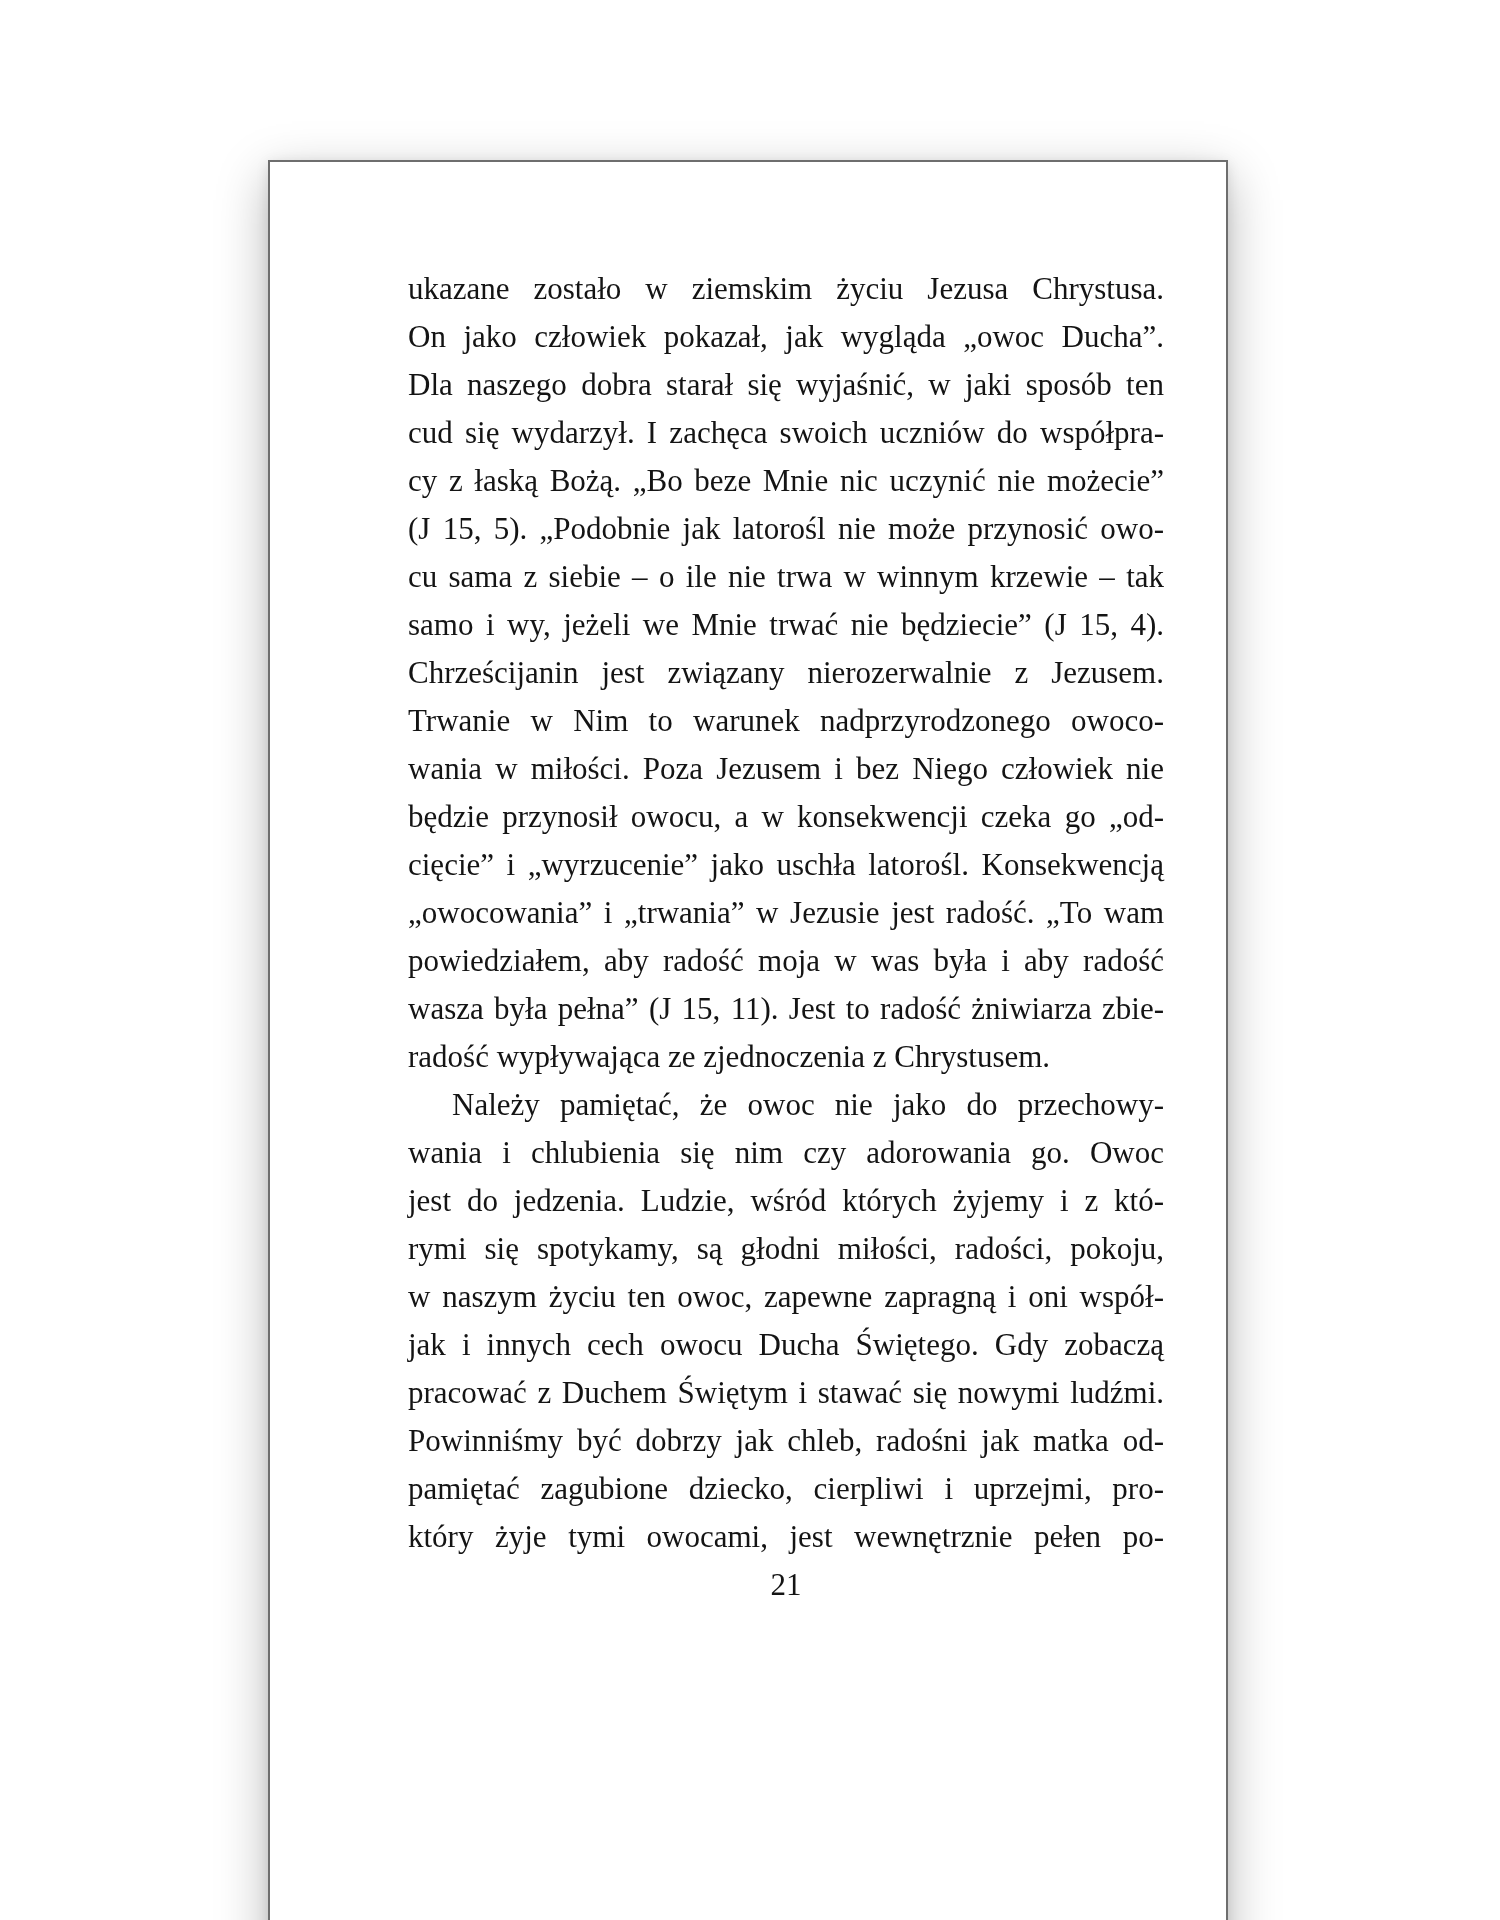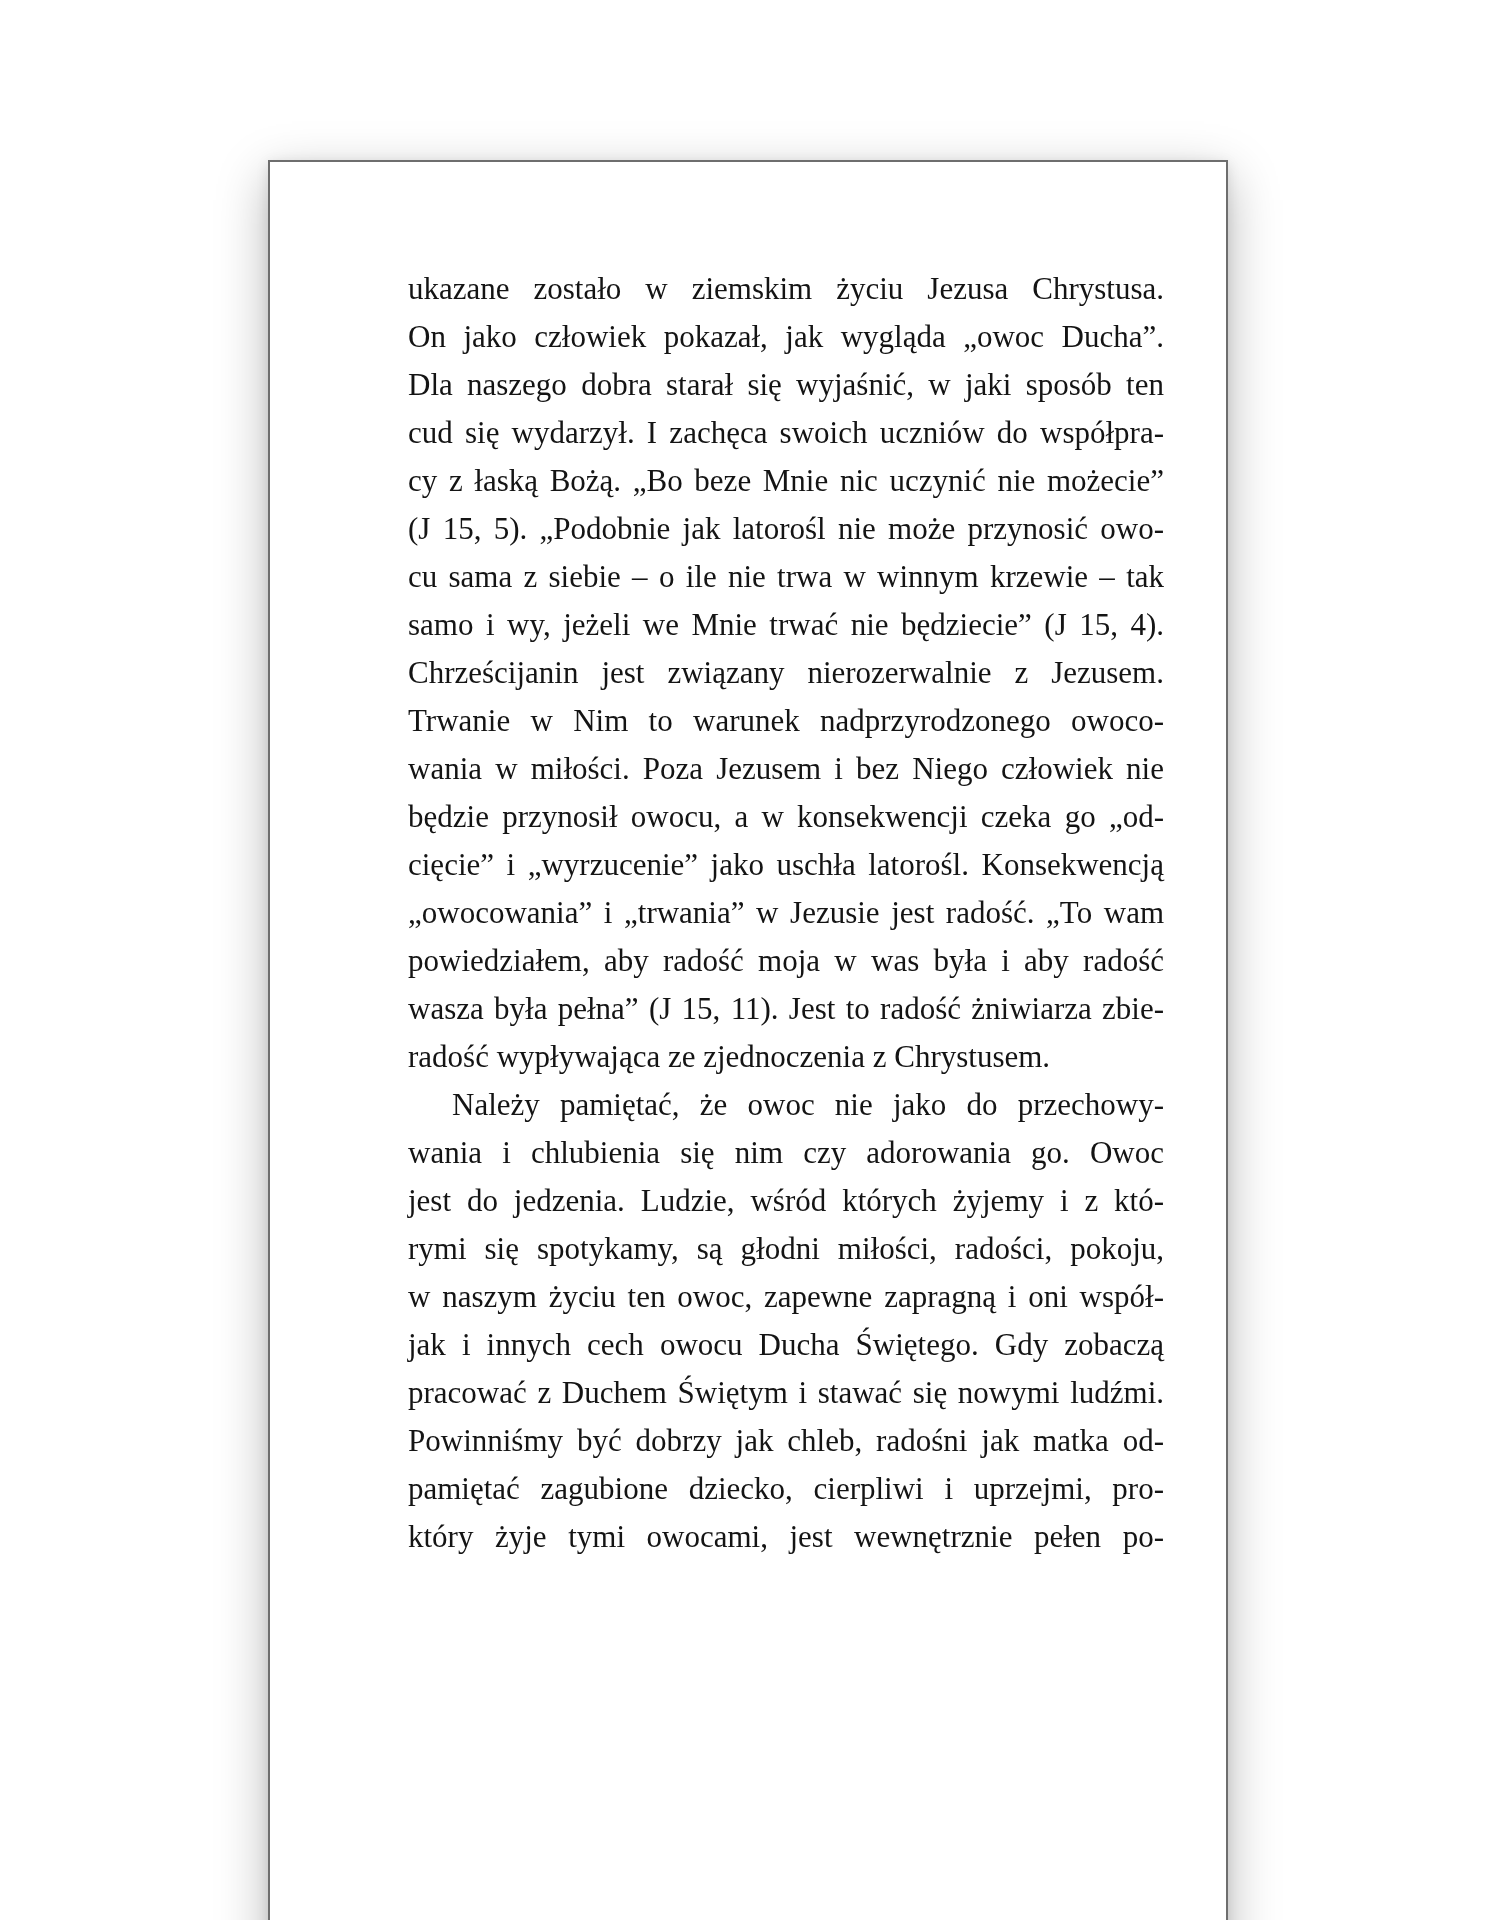--- a/index.html
+++ b/index.html
@@ -89,14 +89,15 @@
           <div class="line">jest do jedzenia. Ludzie, wśród których żyjemy i z któ-</div>
           <div class="line">rymi się spotykamy, są głodni miłości, radości, pokoju,</div>
           <div class="line">w naszym życiu ten owoc, zapewne zapragną i oni współ-</div>
           <div class="line">jak i innych cech owocu Ducha Świętego. Gdy zobaczą</div>
           <div class="line">pracować z Duchem Świętym i stawać się nowymi ludźmi.</div>
           <div class="line">Powinniśmy być dobrzy jak chleb, radośni jak matka od-</div>
           <div class="line">pamiętać zagubione dziecko, cierpliwi i uprzejmi, pro-</div>
           <div class="line">który żyje tymi owocami, jest wewnętrznie pełen po-</div>
         </div>
       </div>
+    <div class="page-number">21</div>
   </div>
 </div>
 
 </body></html>

